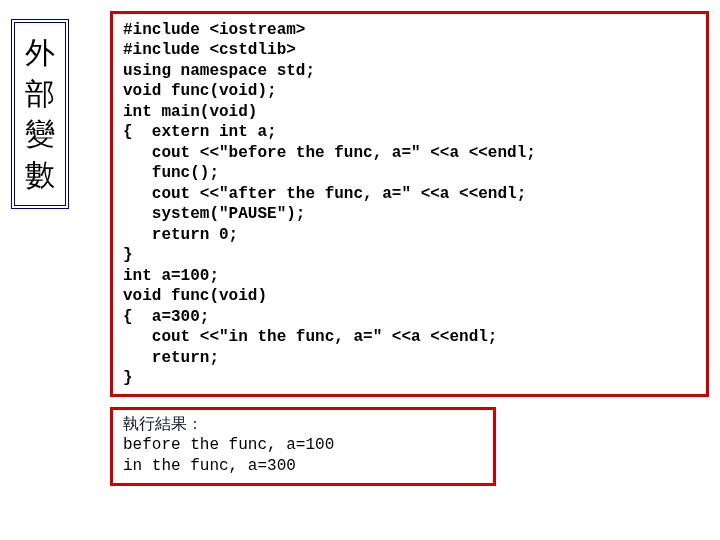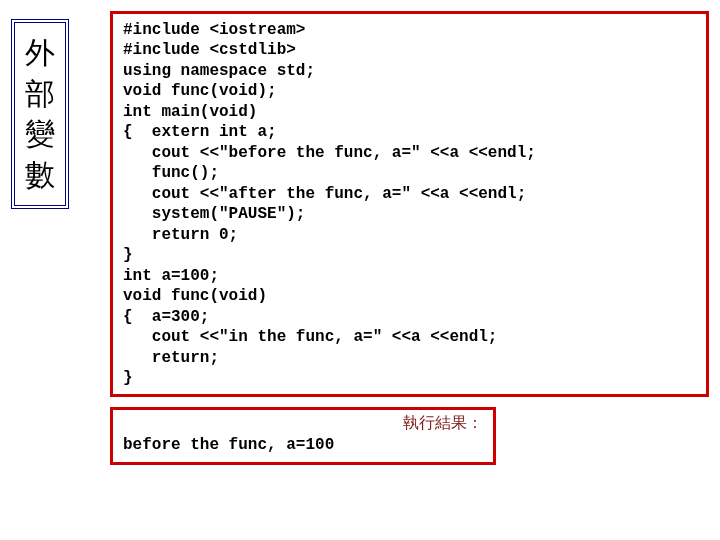--- a/index.html
+++ b/index.html
@@ -45,27 +45,26 @@
 }
 .result-box {
   border: 3px solid #cc0000;
   padding: 4px 10px 6px 10px;
   margin-top: 10px;
   font-size: 16px;
   line-height: 1.3;
   width: 360px;
 }
 .result-label {
-  font-family: Liberation Mono, monospace;
-  color: #7f1d1d;
-  text-align: right;
+  font-family: Liberation Serif, serif;
+  color: #0f172a;
 }
 .result-line {
   font-family: "Courier New", monospace;
-  font-weight: bold;
+  font-weight: normal;
   white-space: pre;
 }
 </style>
 </head>
 <body>
 
 <div class="container">
   <div class="title-box">
     <span>外</span>
     <span>部</span>
@@ -89,15 +88,16 @@
 <span>int a=100;</span>
 <span>void func(void)</span>
 <span>{  a=300;</span>
 <span>   cout &lt;&lt;"in the func, a=" &lt;&lt;a &lt;&lt;endl;</span>
 <span>   return;</span>
 <span>}</span></div>
 
     <div class="result-box">
       <div class="result-label">執行結果：</div>
       <div class="result-line">before the func, a=100</div>
+      <div class="result-line">in the func, a=300</div>
     </div>
   </div>
 </div>
 
 </body></html>

